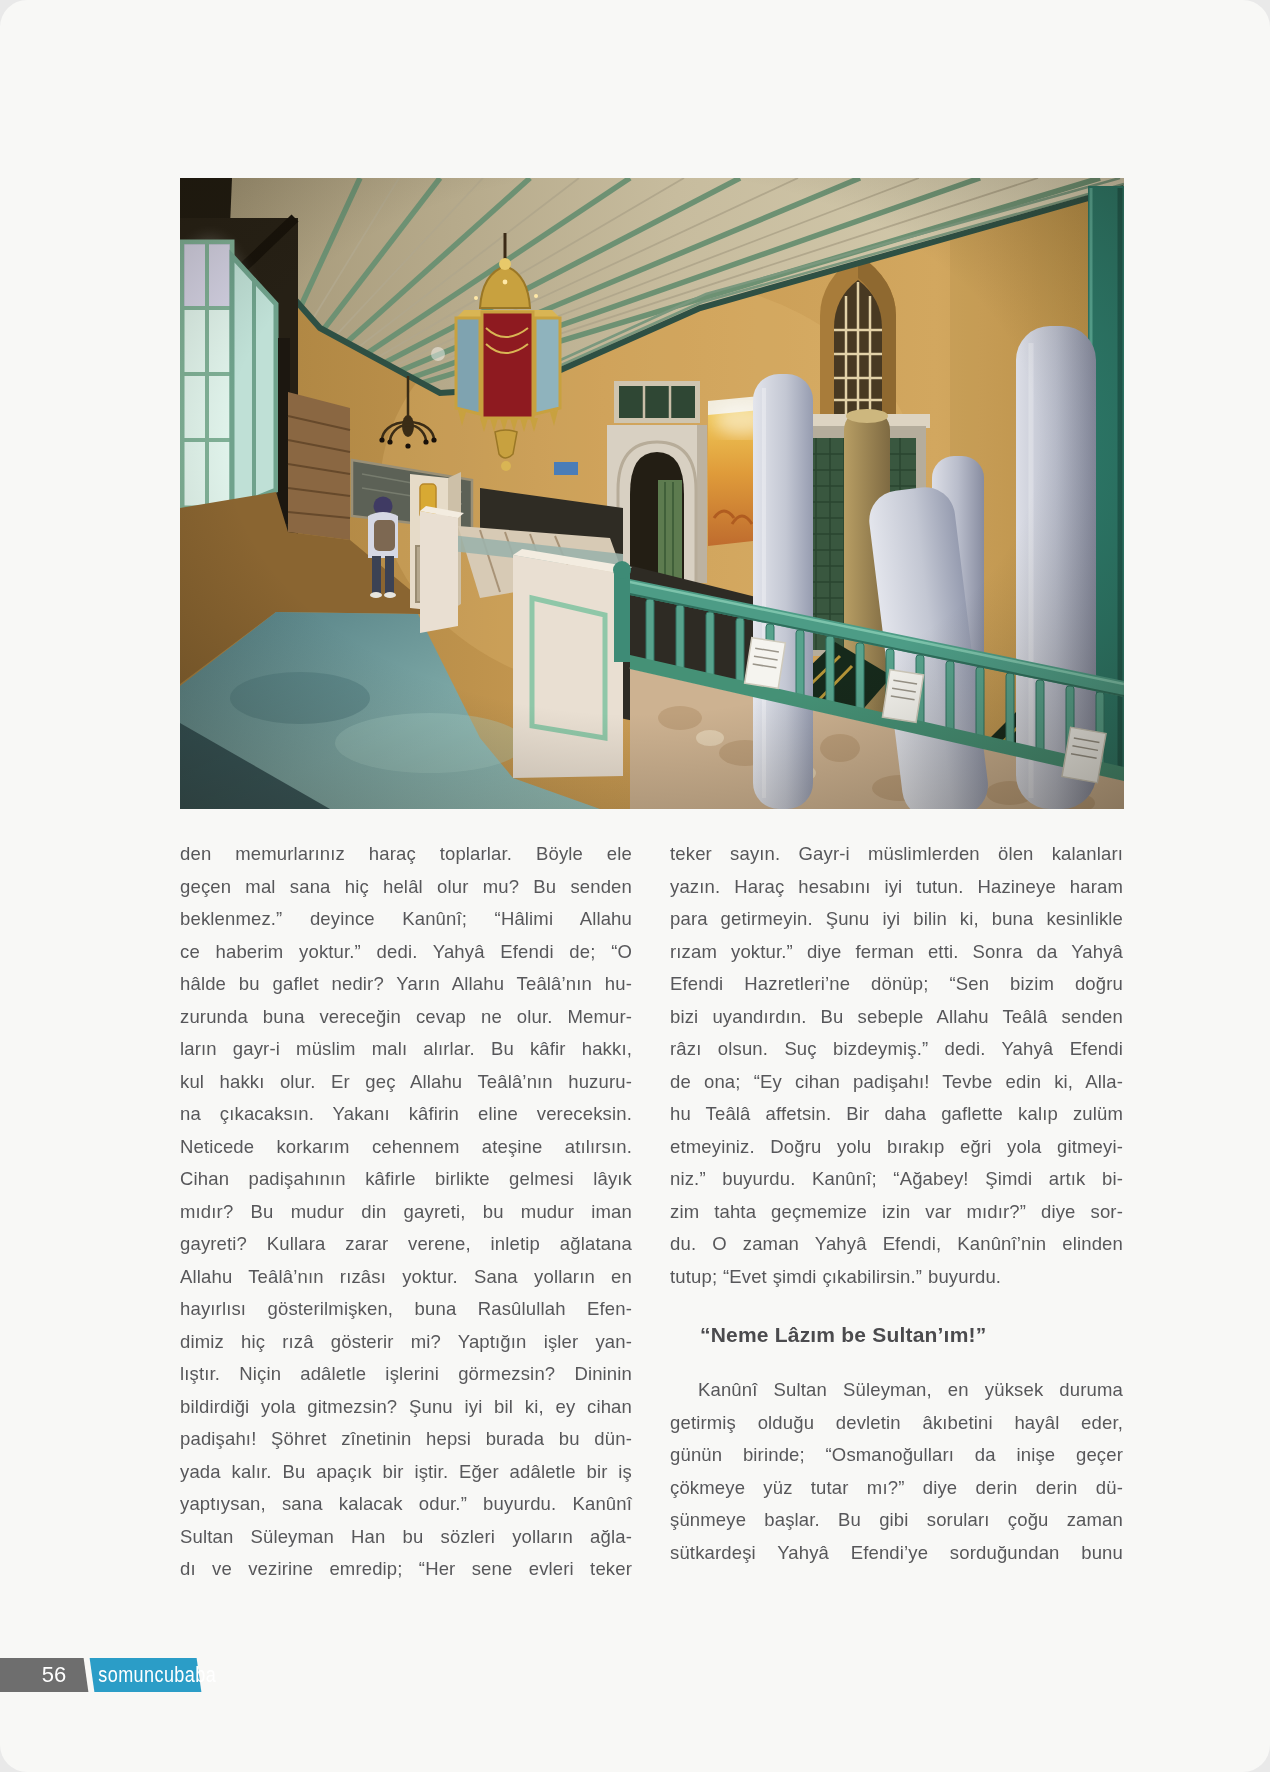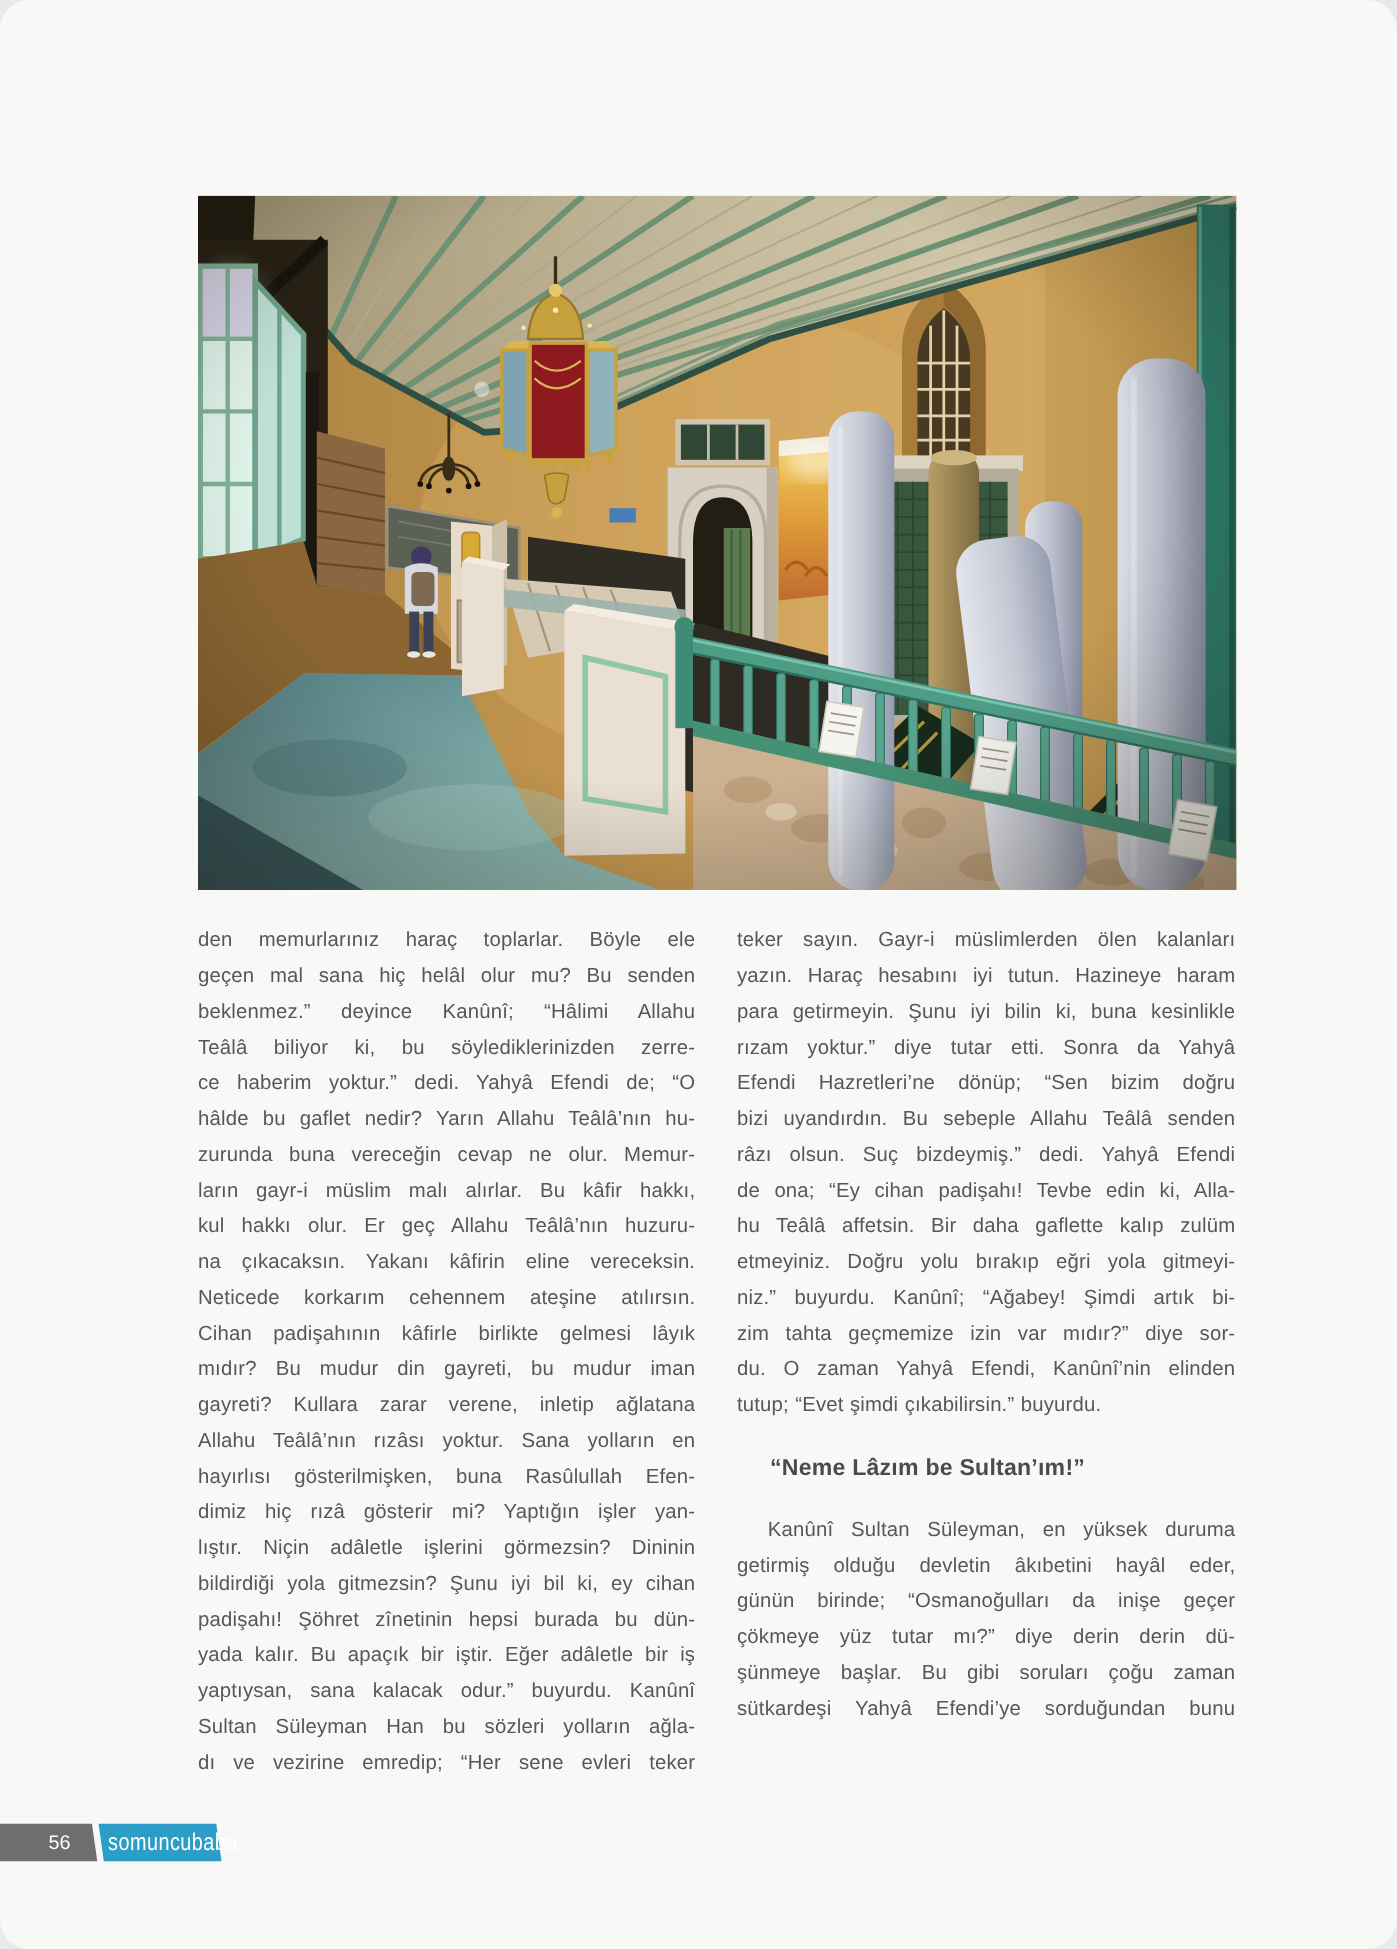--- a/index.html
+++ b/index.html
@@ -11,21 +11,21 @@
   .col-left{left:180px;width:452px;}
   .col-right{left:670px;width:453px;}
   .line{line-height:32.5px;text-align:justify;text-align-last:justify;word-spacing:.5px;}
   .line.last{text-align-last:left;}
   .line.first-indent{text-indent:28px;}
   .heading{font-size:21px;font-weight:bold;color:var(--heading-color,#4b4b4e);
            margin:27px 0 24px 0;line-height:30px;text-indent:30px;letter-spacing:.2px;}
   .footer-band{position:absolute;top:1658px;height:34px;}
   .pnum-band{left:-14px;width:100px;background:var(--footer-gray,#6e6e6e);transform:skewX(8deg);}
   .brand-band{left:92px;width:107px;background:var(--brand-blue,#2b9dc7);transform:skewX(8deg);}
-  .pnum{position:absolute;top:1658px;left:24px;width:60px;line-height:34px;font-size:18px;
+  .pnum{position:absolute;top:1658px;left:24px;width:60px;line-height:34px;font-size:22px;
         color:#fff;text-align:center;}
   .brand{position:absolute;top:1657px;left:88px;width:114px;line-height:35px;font-size:22px;
          color:#fff;text-align:center;letter-spacing:.5px;font-weight:300;
          transform:scaleX(.82);transform-origin:center;}
 </style>
 </head>
 <body>
 
 <div class="page">
 
@@ -401,21 +401,20 @@
       <rect x="0" y="0" width="944" height="631" fill="url(#gVig)"></rect>
     </svg>
   </figure>
 
   <main>
     <section class="col col-left">
       <div class="para">
           <div class="line">den memurlarınız haraç toplarlar. Böyle ele</div>
           <div class="line">geçen mal sana hiç helâl olur mu? Bu senden</div>
           <div class="line">beklenmez.” deyince Kanûnî; “Hâlimi Allahu</div>
-          <div class="line">Teâlâ biliyor ki, bu söylediklerinizden zerre-</div>
           <div class="line">ce haberim yoktur.” dedi. Yahyâ Efendi de; “O</div>
           <div class="line">hâlde bu gaflet nedir? Yarın Allahu Teâlâ’nın hu-</div>
           <div class="line">zurunda buna vereceğin cevap ne olur. Memur-</div>
           <div class="line">ların gayr-i müslim malı alırlar. Bu kâfir hakkı,</div>
           <div class="line">kul hakkı olur. Er geç Allahu Teâlâ’nın huzuru-</div>
           <div class="line">na çıkacaksın. Yakanı kâfirin eline vereceksin.</div>
           <div class="line">Neticede korkarım cehennem ateşine atılırsın.</div>
           <div class="line">Cihan padişahının kâfirle birlikte gelmesi lâyık</div>
           <div class="line">mıdır? Bu mudur din gayreti, bu mudur iman</div>
           <div class="line">gayreti? Kullara zarar verene, inletip ağlatana</div>
@@ -429,21 +428,21 @@
           <div class="line">yaptıysan, sana kalacak odur.” buyurdu. Kanûnî</div>
           <div class="line">Sultan Süleyman Han bu sözleri yolların ağla-</div>
           <div class="line">dı ve vezirine emredip; “Her sene evleri teker</div>
         </div>
     </section>
     <section class="col col-right">
       <div class="para">
           <div class="line">teker sayın. Gayr-i müslimlerden ölen kalanları</div>
           <div class="line">yazın. Haraç hesabını iyi tutun. Hazineye haram</div>
           <div class="line">para getirmeyin. Şunu iyi bilin ki, buna kesinlikle</div>
-          <div class="line">rızam yoktur.” diye tutar etti. Sonra da Yahyâ</div>
+          <div class="line">rızam yoktur.” diye ferman etti. Sonra da Yahyâ</div>
           <div class="line">Efendi Hazretleri’ne dönüp; “Sen bizim doğru</div>
           <div class="line">bizi uyandırdın. Bu sebeple Allahu Teâlâ senden</div>
           <div class="line">râzı olsun. Suç bizdeymiş.” dedi. Yahyâ Efendi</div>
           <div class="line">de ona; “Ey cihan padişahı! Tevbe edin ki, Alla-</div>
           <div class="line">hu Teâlâ affetsin. Bir daha gaflette kalıp zulüm</div>
           <div class="line">etmeyiniz. Doğru yolu bırakıp eğri yola gitmeyi-</div>
           <div class="line">niz.” buyurdu. Kanûnî; “Ağabey! Şimdi artık bi-</div>
           <div class="line">zim tahta geçmemize izin var mıdır?” diye sor-</div>
           <div class="line">du. O zaman Yahyâ Efendi, Kanûnî’nin elinden</div>
           <div class="line last">tutup; “Evet şimdi çıkabilirsin.” buyurdu.</div>

